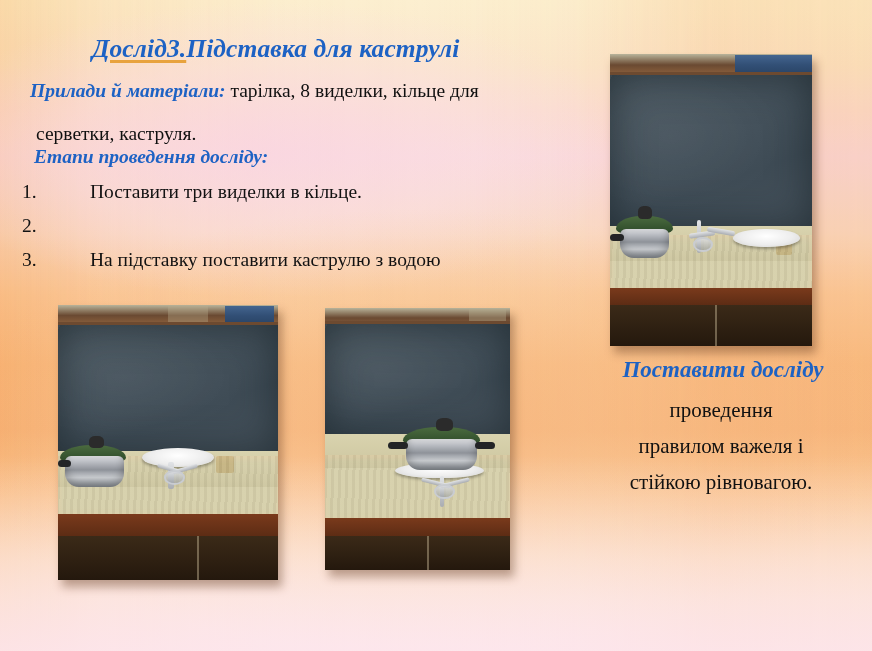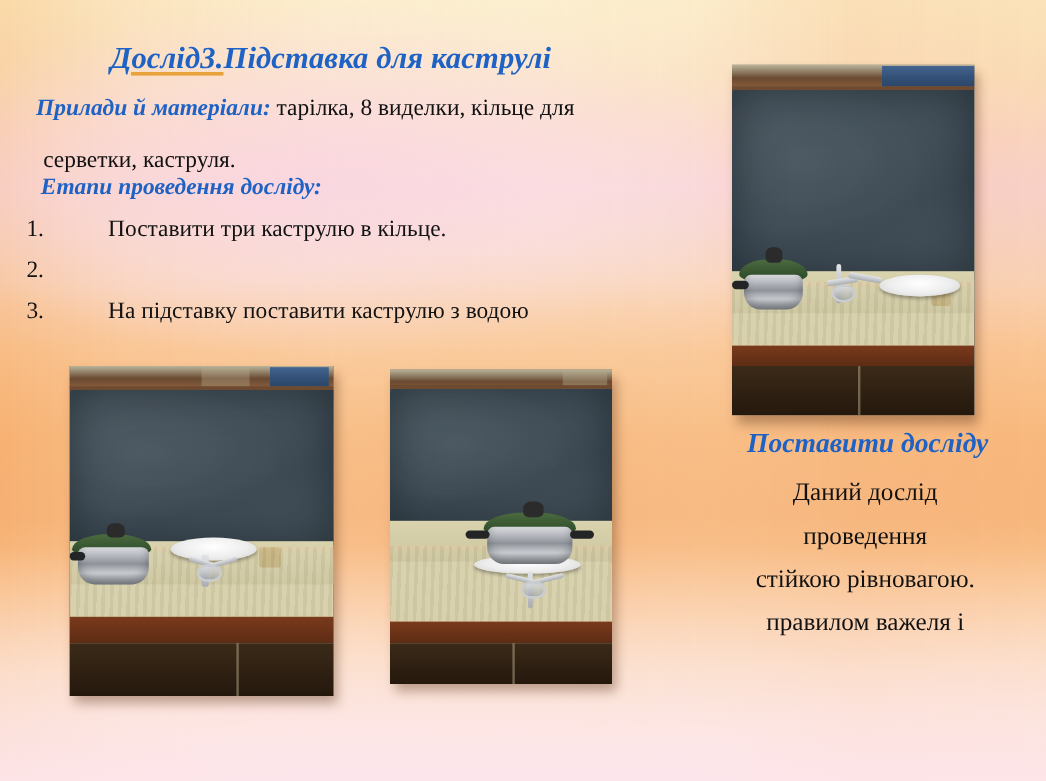--- a/index.html
+++ b/index.html
@@ -352,36 +352,35 @@
 
     <div class="line row-materials1">
       <span class="lead">Прилади й матеріали:</span><span> тарілка, 8 виделки, кільце для</span>
     </div>
 
     <div class="line row-materials2">серветки, каструля.</div>
 
     <div class="line row-stages lead">Етапи проведення досліду:</div>
 
     <div class="step step-1">
-      <span class="num">1.</span><span class="txt">Поставити три каструлю в кільце.</span>
+      <span class="num">1.</span><span class="txt">Поставити три виделки в кільце.</span>
     </div>
     <div class="step step-2">
       <span class="num">2.</span>
     </div>
     <div class="step step-3">
       <span class="num">3.</span><span class="txt">На підставку поставити каструлю з водою</span>
     </div>
   </div>
 
   <div class="explain-title">Поставити досліду</div>
   <div class="explain-body">
-    <div>Даний дослід</div>
     <div>проведення</div>
+    <div>правилом важеля і</div>
     <div>стійкою рівновагою.</div>
-    <div>правилом важеля і</div>
   </div>
 
   <div class="photo photo-topright">
     <div class="scene">
       <div class="wall"></div>
       <div class="topstrip"></div>
       <div class="postera" style="left:62%;width:38%;"></div>
       <div class="board" style="top:6%;height:53%;"></div>
       <div class="wainscot" style="top:59%;height:12%;"></div>
       <div class="outlet" style="left:18%;top:62%;width:9%;height:5%;"></div>

